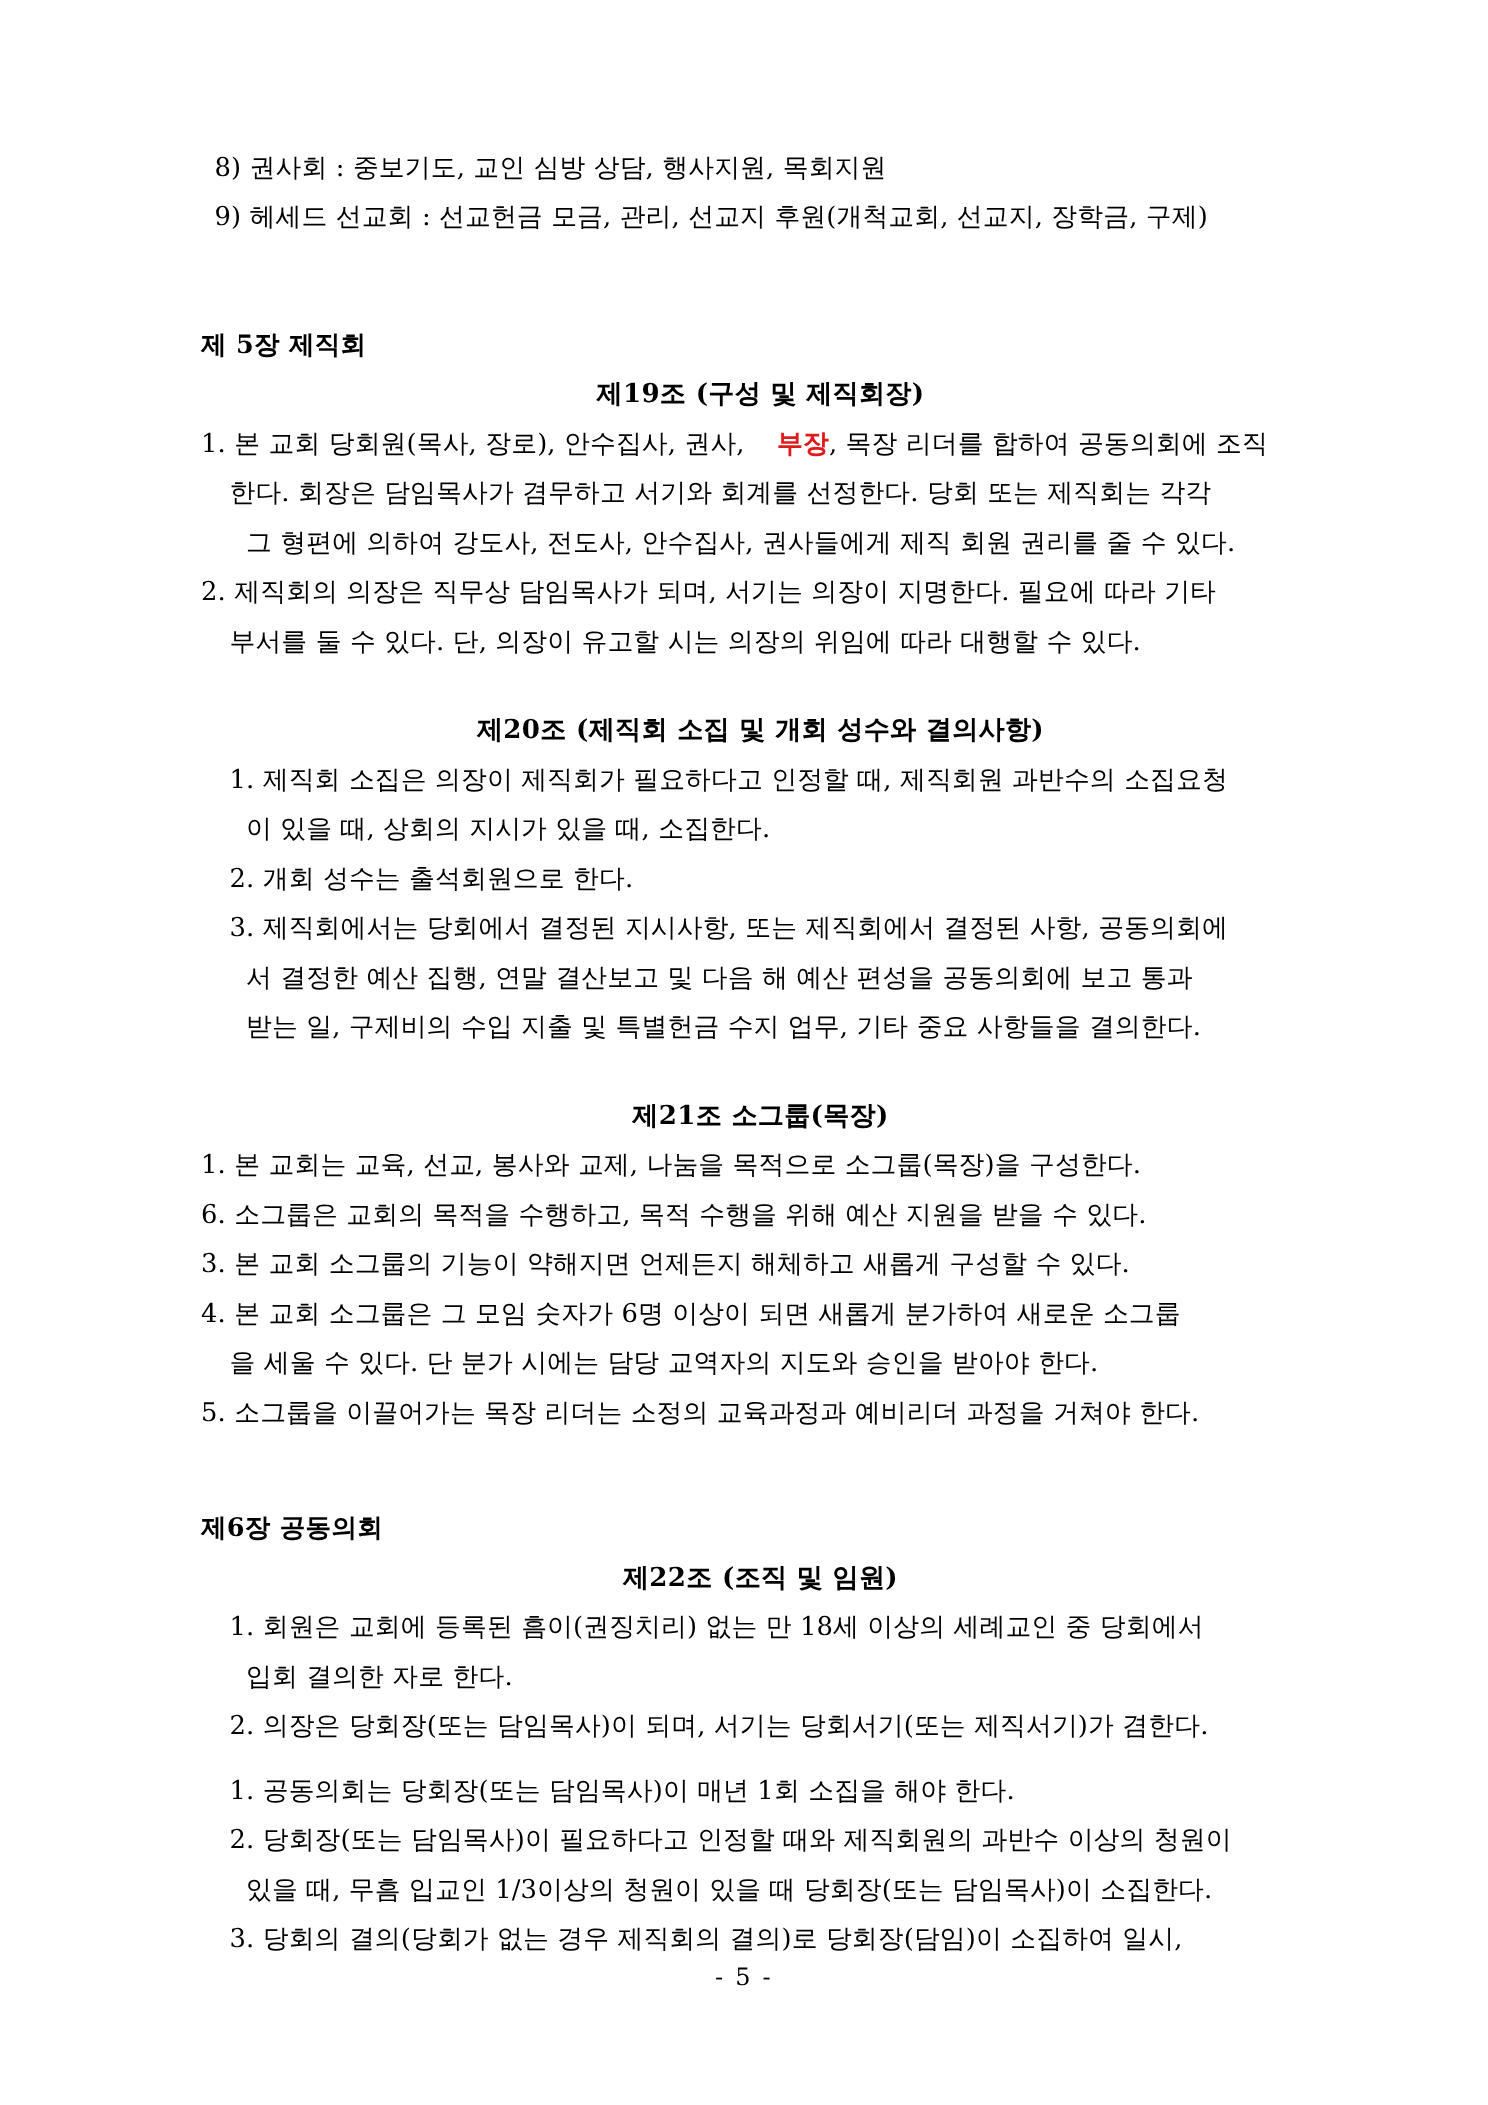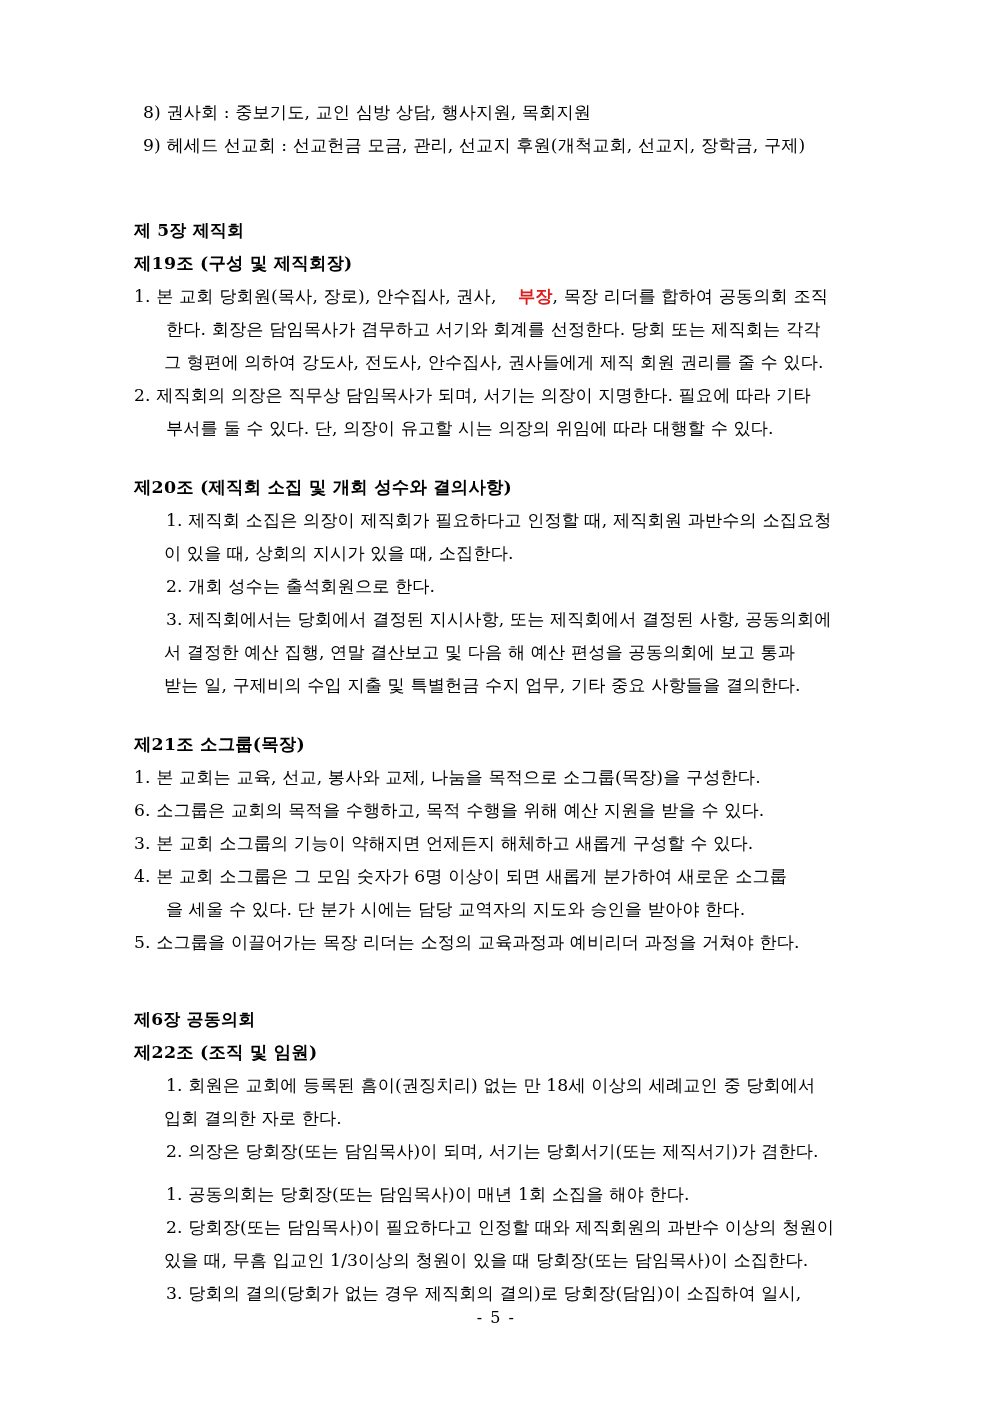--- a/index.html
+++ b/index.html
@@ -34,32 +34,33 @@
     white-space: pre-wrap;
     text-align: justify;
     text-justify: inter-character;
   }
   .heading {
     font-size: 17.4px;
     line-height: 33px;
     font-weight: bold;
     letter-spacing: 0.2px;
     white-space: pre-wrap;
+    text-align: center;
   }
   .chapter-heading {
     font-size: 17px;
     line-height: 33px;
     font-weight: bold;
     letter-spacing: 0.2px;
     white-space: pre-wrap;
   }
   
   .ind-0  { margin-left: 0px; }
   .ind-1  { margin-left: 9px; }
-  .ind-2  { margin-left: 32px; }
+  .ind-2  { margin-left: 19px; }
   .ind-3  { margin-left: 30px; }
   .gap-sm { height: 10px; }
   .gap-md { height: 26px; }
   .gap-lg { height: 44px; }
   .gap-xl { height: 52px; }
   .red {
     color: #e01b1b;
     font-weight: bold;
     margin-left: 16px;
   }
@@ -88,21 +89,21 @@
   <div class="content">
 
     <div class="line ind-1 nojust">8) 권사회 : 중보기도, 교인 심방 상담, 행사지원, 목회지원</div>
     <div class="line ind-1 nojust">9) 헤세드 선교회 : 선교헌금 모금, 관리, 선교지 후원(개척교회, 선교지, 장학금, 구제)</div>
 
     <div class="gap-xl"></div>
 
     <div class="chapter-heading ind-0">제 5장 제직회</div>
 
     <div class="heading ind-0">제19조 (구성 및 제직회장)</div>
-    <div class="line ind-0 just-last"><span>1. 본 교회 당회원(목사, 장로), 안수집사, 권사, </span><span class="red">부장</span><span>, 목장 리더를 합하여 공동의회 조직</span></div>
+    <div class="line ind-0 just-last"><span>1. 본 교회 당회원(목사, 장로), 안수집사, 권사, </span><span class="red">부장</span><span>, 목장 리더를 합하여 공동의회에 조직</span></div>
     <div class="line ind-2 just-last">한다. 회장은 담임목사가 겸무하고 서기와 회계를 선정한다. 당회 또는 제직회는 각각</div>
     <div class="line ind-3 just-last">그 형편에 의하여 강도사, 전도사, 안수집사, 권사들에게 제직 회원 권리를 줄 수 있다.</div>
     <div class="line ind-0 just-last">2. 제직회의 의장은 직무상 담임목사가 되며, 서기는 의장이 지명한다. 필요에 따라 기타</div>
     <div class="line ind-2 just-last">부서를 둘 수 있다. 단, 의장이 유고할 시는 의장의 위임에 따라 대행할 수 있다.</div>
 
     <div class="gap-md"></div>
 
     <div class="heading ind-0">제20조 (제직회 소집 및 개회 성수와 결의사항)</div>
     <div class="line ind-2 just-last">1. 제직회 소집은 의장이 제직회가 필요하다고 인정할 때, 제직회원 과반수의 소집요청</div>
     <div class="line ind-3 nojust">이 있을 때, 상회의 지시가 있을 때, 소집한다.</div>

